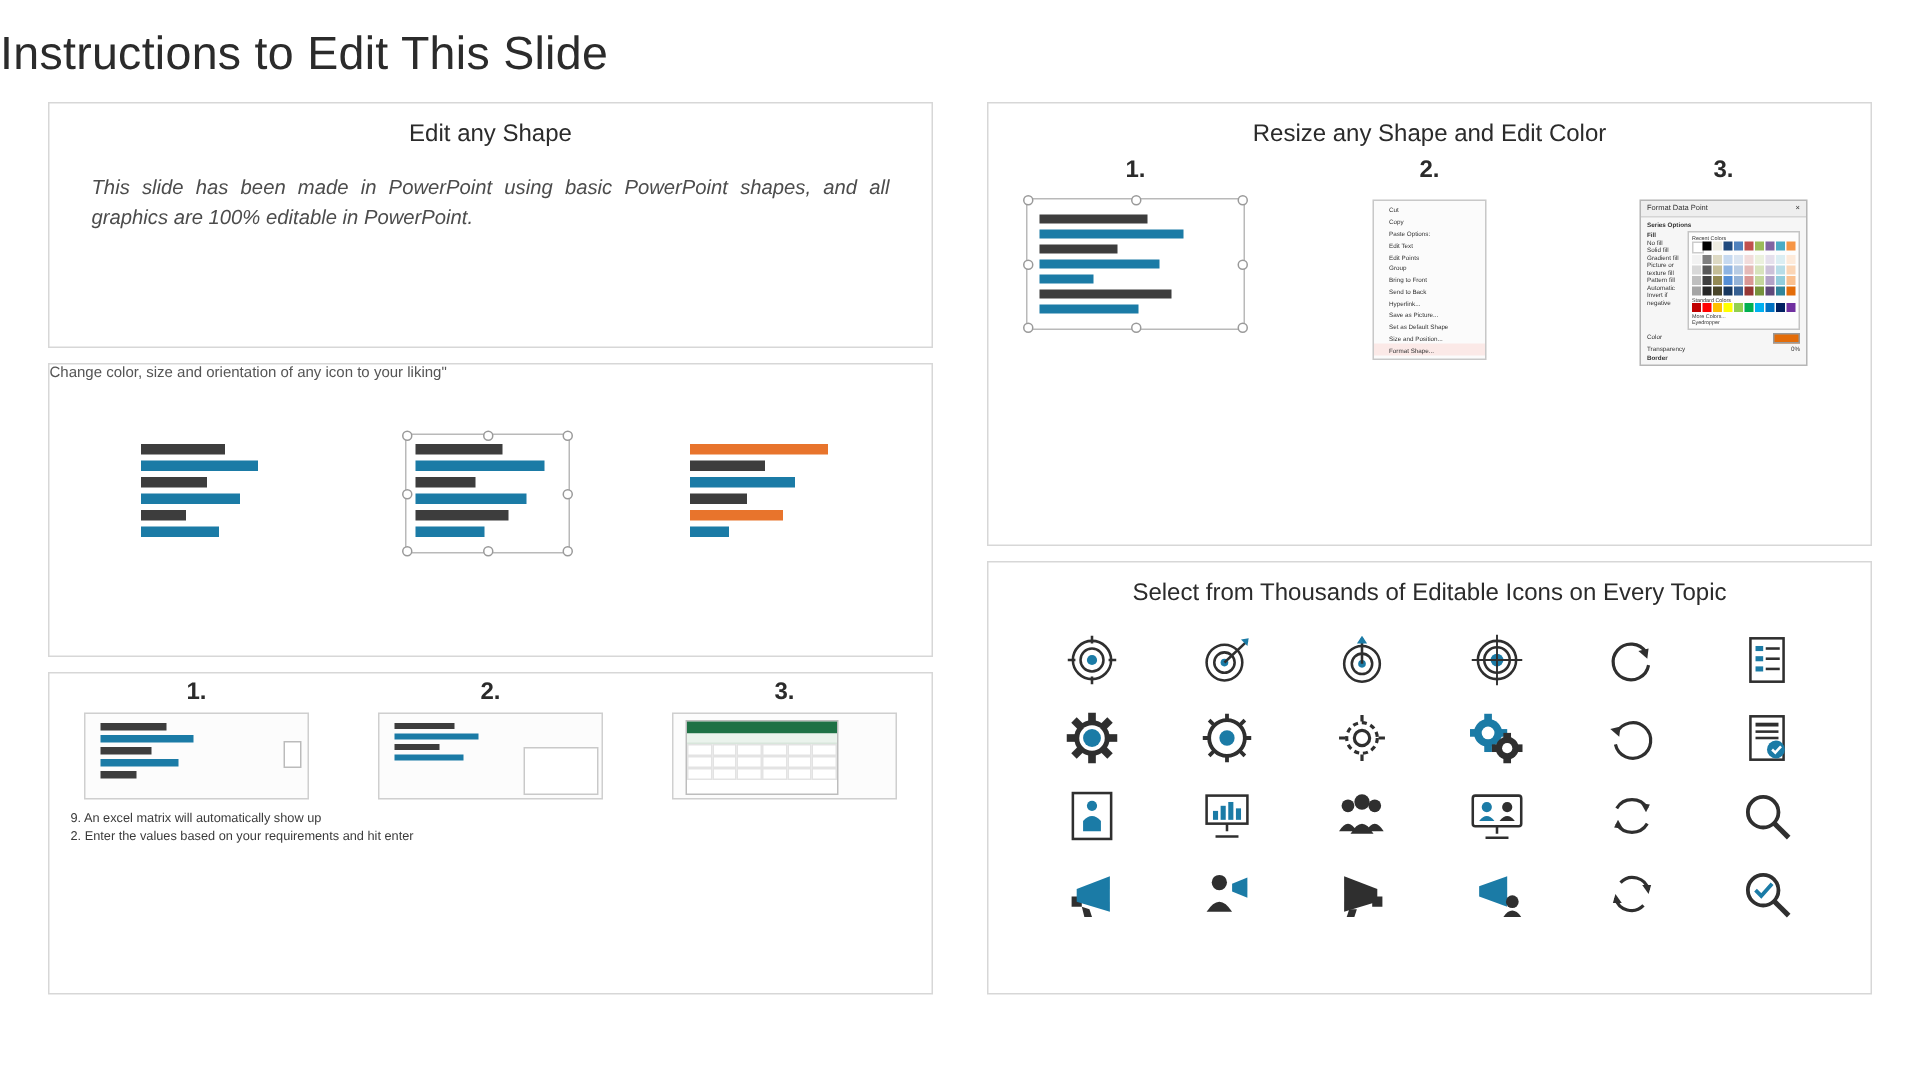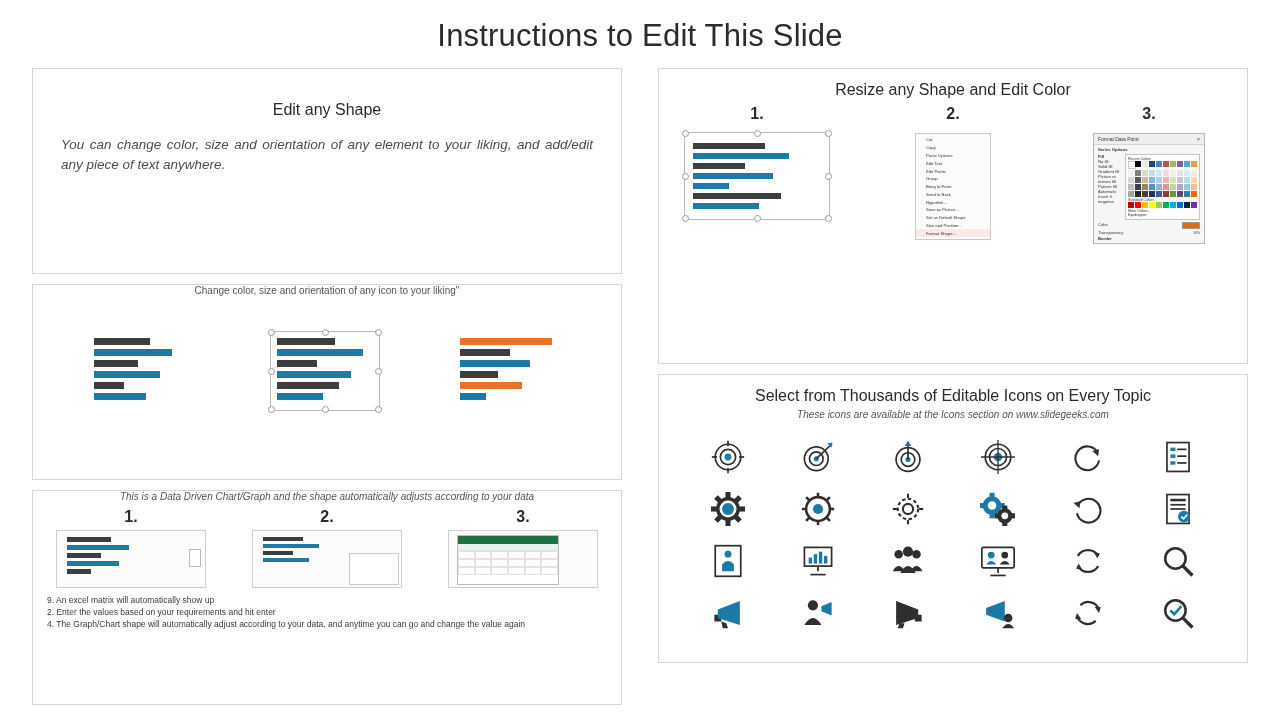--- a/index.html
+++ b/index.html
@@ -9,21 +9,21 @@
   }
   body {
     width: 1280px;
     height: 720px;
     font-family: "Liberation Sans", sans-serif;
     color: #333333;
     overflow: hidden;
     position: relative;
   }
   .slide-title {
-    text-align: center;
+    text-align: left;
     font-size: 31px;
     color: #2b2b2b;
     font-weight: normal;
     margin: 18px 0 14px 0;
     letter-spacing: 0.2px;
   }
   .columns {
     display: flex;
     gap: 12px;
     padding: 0 32px;
@@ -38,29 +38,28 @@
     box-sizing: border-box;
   }
   .panel-title {
     text-align: center;
     font-size: 16px;
     color: #2b2b2b;
     margin: 12px 0 4px 0;
     font-weight: normal;
   }
   .panel-subtitle {
-    text-align: center;
     font-size: 10px;
     color: #555555;
     margin: 0 0 6px 0;
   }
   .panel-subtitle.italic { font-style: italic; }
 
   
-  .p1 { height: 206px; padding: 20px 22px 0 22px; }
+  .p1 { height: 164px; padding: 0 22px 0 22px; }
   .p1 p {
     font-style: italic;
     font-size: 13.5px;
     line-height: 20px;
     color: #4c4c4c;
     text-align: justify;
     margin: 16px 6px;
   }
 
   
@@ -136,21 +135,21 @@
 <body>
 
 <h1 class="slide-title">Instructions to Edit This Slide</h1>
 
 <div class="columns">
 
   <div class="col-left">
 
     <div class="panel p1">
       <div class="panel-title">Edit any Shape</div>
-      <p>You can change color, size and orientation of any element to your liking, and add/edit any piece of text anywhere.</p>
+      <p>This slide has been made in PowerPoint using basic PowerPoint shapes, and all graphics are 100% editable in PowerPoint.</p>
     </div>
 
     <div class="panel p2">
       <div class="panel-subtitle">Change color, size and orientation of any icon to your liking"</div>
       <div class="shapes-row">
 
         <div class="barset" style="width:96px;">
           <div class="bar" style="width:56px;background:#3d3d3d;"></div>
           <div class="bar" style="width:78px;background:#1b7ba6;"></div>
           <div class="bar" style="width:44px;background:#3d3d3d;"></div>
@@ -182,21 +181,20 @@
           <div class="bar" style="width:70px;background:#1b7ba6;"></div>
           <div class="bar" style="width:38px;background:#3d3d3d;"></div>
           <div class="bar" style="width:62px;background:#e8742c;"></div>
           <div class="bar" style="width:26px;background:#1b7ba6;"></div>
         </div>
 
       </div>
     </div>
 
     <div class="panel p3">
-      <div class="panel-subtitle italic">This is a Data Driven Chart/Graph and the shape automatically adjusts according to your data</div>
 
       <div class="num-row">
         <div class="num-col">
           <div class="num">1.</div>
           <div class="mini-card">
             <div style="padding:6px 10px;">
               <div style="height:5px;width:44px;background:#3d3d3d;margin-bottom:3px;"></div>
               <div style="height:5px;width:62px;background:#1b7ba6;margin-bottom:3px;"></div>
               <div style="height:5px;width:34px;background:#3d3d3d;margin-bottom:3px;"></div>
               <div style="height:5px;width:52px;background:#1b7ba6;margin-bottom:3px;"></div>
@@ -246,21 +244,20 @@
                   <div style="height:6px;border:0.5px solid #e3e3e3;"></div>
               </div>
             </div>
           </div>
         </div>
       </div>
 
       <div class="steps">
         <div>9. An excel matrix will automatically show up</div>
         <div>2. Enter the values based on your requirements and hit enter</div>
-        <div>4. The Graph/Chart shape will automatically adjust according to your data, and anytime you can go and change the value again</div>
       </div>
     </div>
 
   </div>
 
   <div class="col-right">
 
     <div class="panel p4">
       <div class="panel-title">Resize any Shape and Edit Color</div>
 
@@ -408,21 +405,20 @@
               <div style="margin-top:1px;font-weight:bold;">Border</div>
             </div>
           </div>
         </div>
 
       </div>
     </div>
 
     <div class="panel p5">
       <div class="panel-title">Select from Thousands of Editable Icons on Every Topic</div>
-      <div class="panel-subtitle italic">These icons are available at the Icons section on www.slidegeeks.com</div>
 
       <div class="icon-grid">
 
         <div class="icon-cell">
           <svg width="34" height="34" viewBox="0 0 40 40">
               <circle cx="20" cy="20" r="15" fill="none" stroke="#2f2f2f" stroke-width="2"></circle>
               <circle cx="20" cy="20" r="9" fill="none" stroke="#2f2f2f" stroke-width="2"></circle>
               <circle cx="20" cy="20" r="4" class="bluefill"></circle>
               <line x1="20" y1="1" x2="20" y2="7" stroke="#2f2f2f" stroke-width="2"></line>
               <line x1="20" y1="33" x2="20" y2="39" stroke="#2f2f2f" stroke-width="2"></line>

